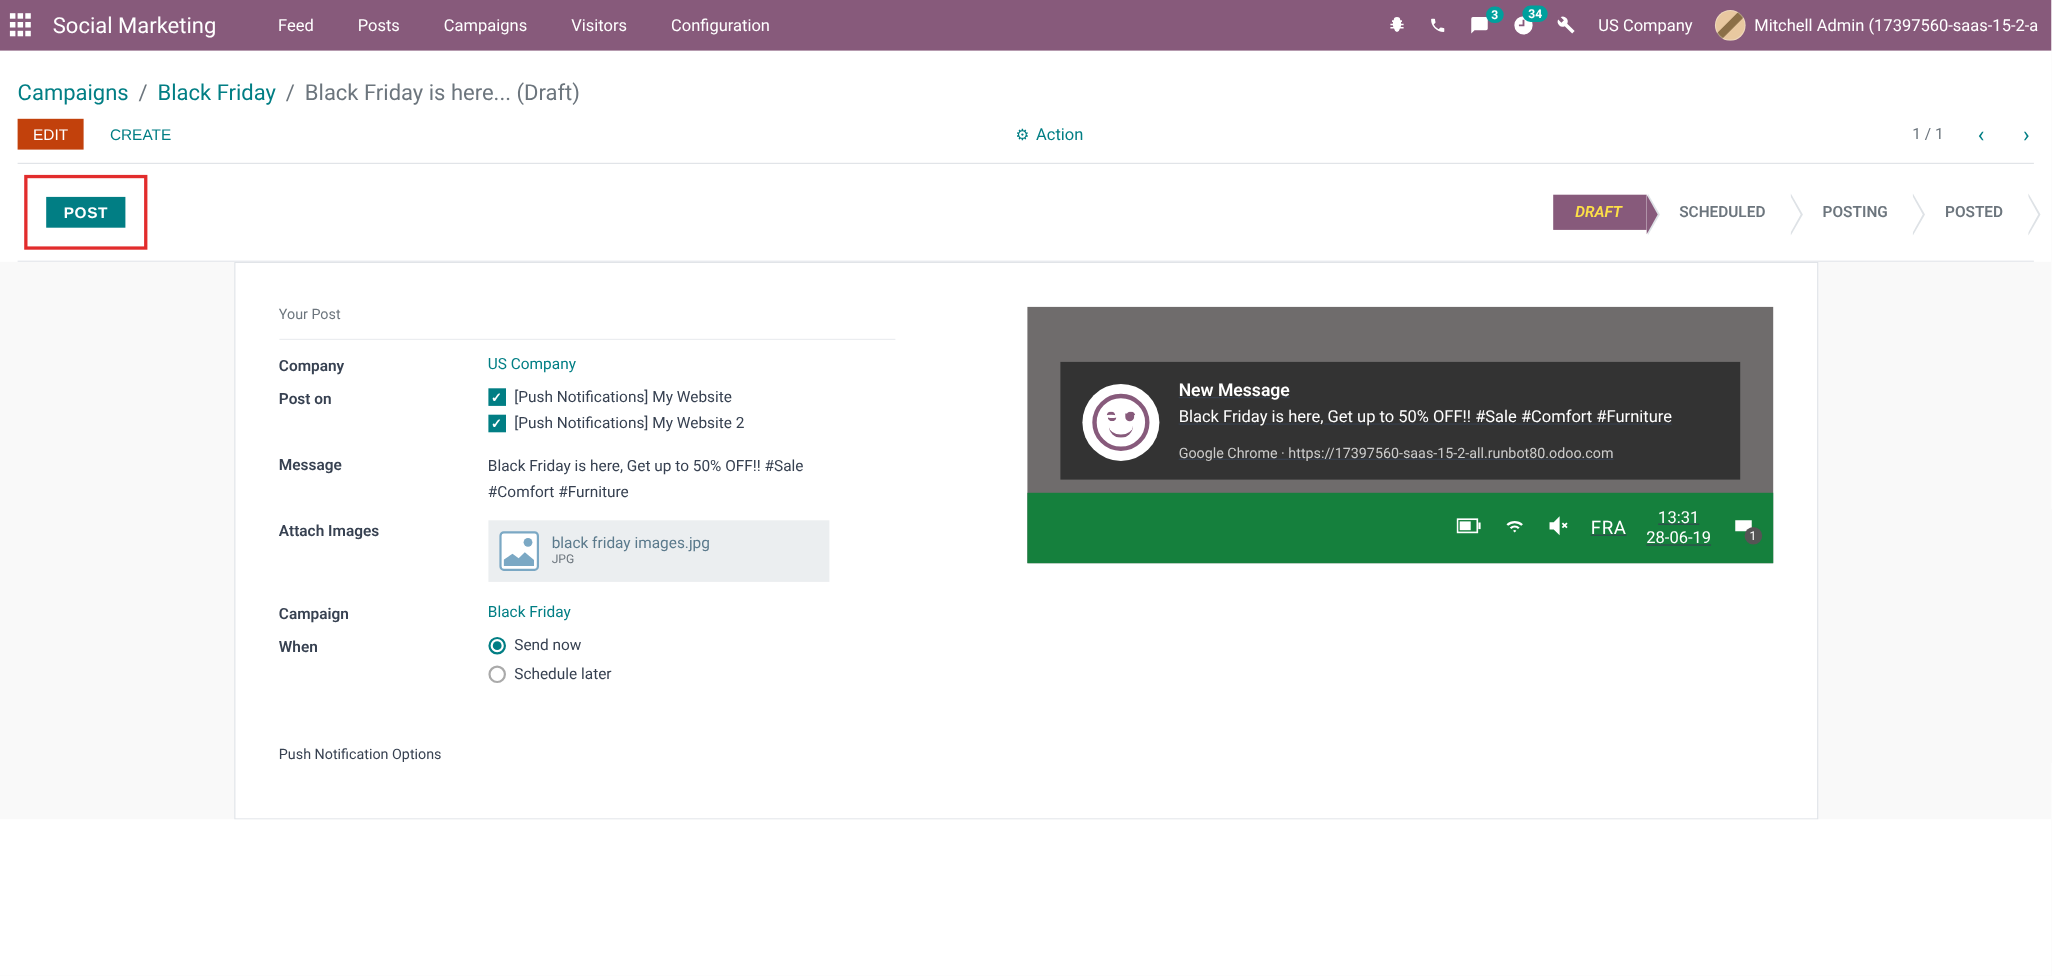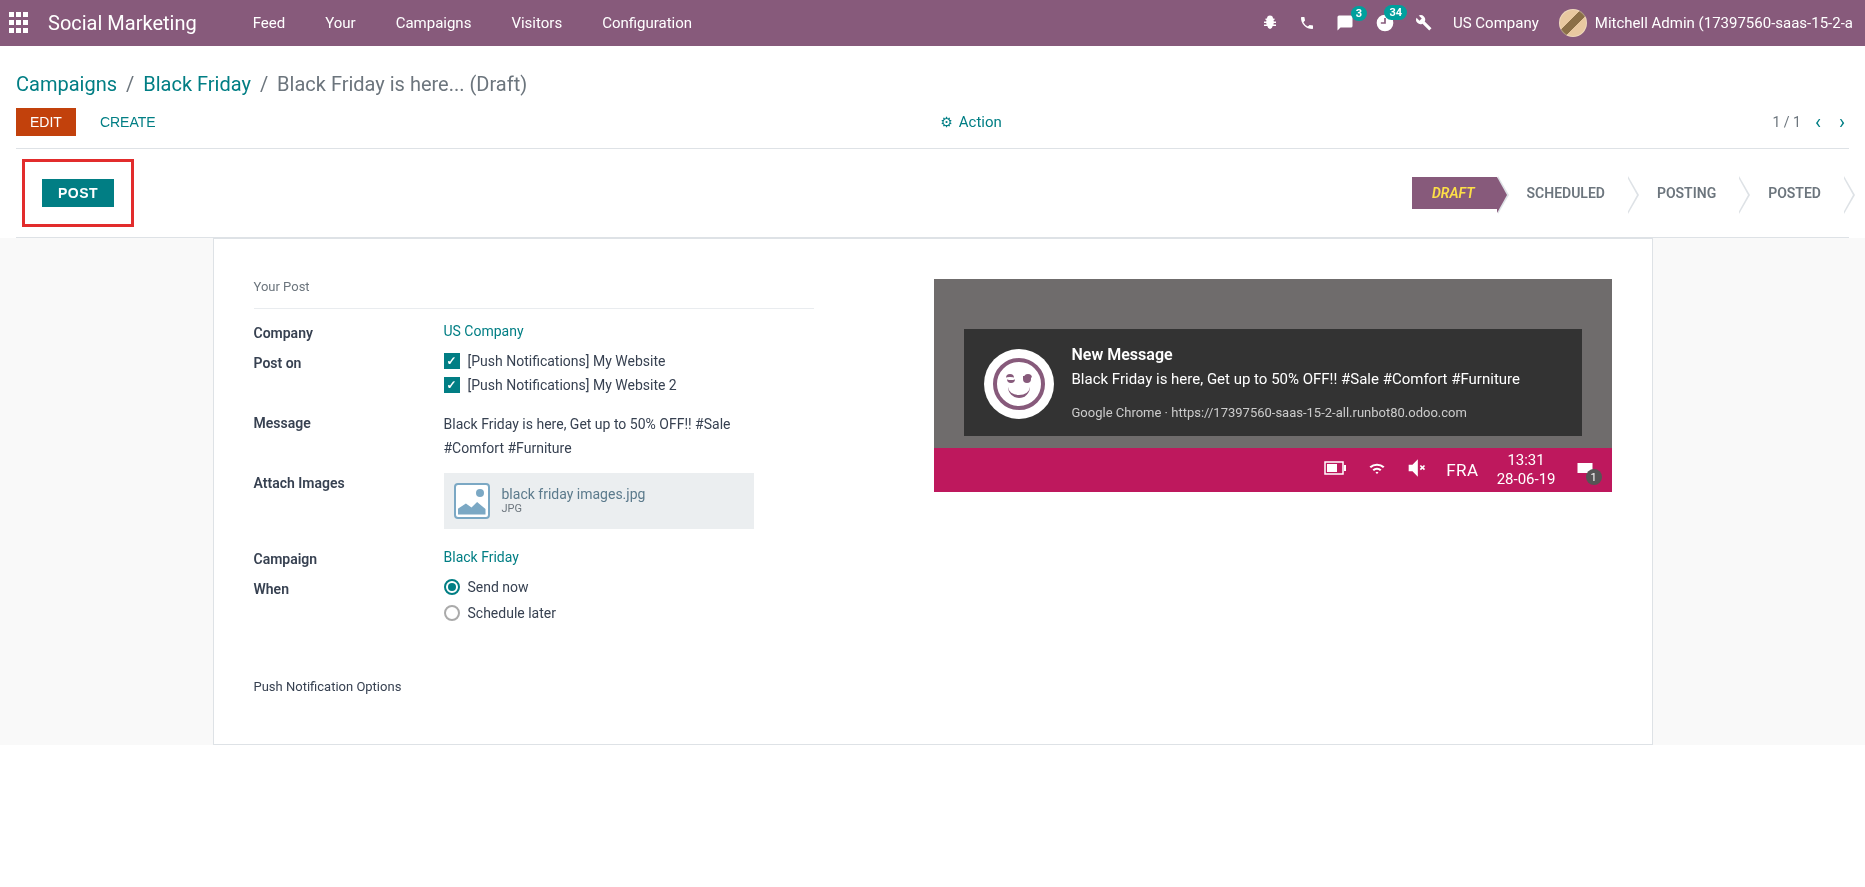--- a/index.html
+++ b/index.html
@@ -24,41 +24,41 @@
 .control-panel { padding: 10px 16px 0 16px; }
 .breadcrumb { font-size: 20px; color: #6c757d; margin-bottom: 12px; margin-top: 16px; }
 .breadcrumb a { color: #017E84; text-decoration: none; }
 .breadcrumb .sep { color: #6c757d; padding: 0 4px; }
 .cp-row { display: flex; align-items: center; }
 .btn { border: none; padding: 6px 14px; font-size: 14px; cursor: pointer; font-weight: 500; }
 .btn-primary { background: #c2410c; color: #fff; }
 .btn-secondary { background: transparent; color: #017E84; }
 .action-menu { display: inline-flex; align-items: flex-start; gap: 6px; color: #017E84; cursor: pointer; font-size: 15px; }
 .gear-icon-sm::before { content: "\2699"; font-size: 14px; }
-.pager { margin-left: auto; display: flex; align-items: center; gap: 10px; color: #6c757d; }
+.pager { margin-left: auto; display: flex; align-items: center; gap: 27px; color: #6c757d; }
 .pager-arrow { font-size: 20px; color: #017E84; cursor: pointer; padding: 0 4px; }
 
 
 .statusbar-row { border-top: 1px solid #dee2e6; border-bottom: 1px solid #dee2e6; padding: 10px 6px; margin-top: 12px; display: flex; align-items: center; }
 .post-btn-wrap { border: 3px solid #e22c2c; display: inline-block; padding: 17px; }
 .btn-post { background: #017E84; color: #fff; border: none; padding: 6px 16px; font-weight: 600; font-size: 14px; letter-spacing: .5px; }
 .status-steps { margin-left: auto; display: flex; }
 .step { position: relative; padding: 8px 22px 8px 30px; color: #6c757d; font-weight: 600; font-size: 14px; background: #fff; }
 .step::after { content: ""; position: absolute; right: -10px; top: 0; width: 0; height: 0; border-top: 18px solid transparent; border-bottom: 18px solid transparent; border-left: 10px solid #fff; z-index: 2; }
 .step::before { content: ""; position: absolute; right: -12px; top: -1px; width: 0; height: 0; border-top: 19px solid transparent; border-bottom: 19px solid transparent; border-left: 11px solid #dee2e6; z-index: 1; }
 .step.active { background: #875A7B; color: #fde047; font-style: italic; }
 .step.active::after { border-left-color: #875A7B; }
 .step:first-child { padding-left: 20px; }
 
 
 .sheet-bg { background: #f9f9f9; padding: 0; display: flex; justify-content: center; }
 .sheet { background: #fff; border: 1px solid #dee2e6; max-width: 1440px; width: calc(100% - 140px); margin: 0 0; padding: 40px 40px 50px 40px; }
 .two-col { display: flex; gap: 40px; }
 .col-left { flex: 0 0 640px; }
-.col-right { flex: 1; }
+.col-right { flex: 1; text-decoration: underline; }
 
 .section-title { color: #6c757d; font-size: 13px; font-weight: 400; margin-bottom: 14px; }
 .hr-sep { border: none; border-top: 1px solid #e9ecef; margin-bottom: 14px; width: 560px; }
 
 .form-row { display: flex; margin-bottom: 12px; }
 .form-label { width: 190px; color: #374151; font-weight: 600; font-size: 14px; padding-top: 2px; }
 .form-value { flex: 1; color: #374151; }
 .link-value { color: #017E84; }
 .checkbox-row { display: flex; align-items: center; gap: 8px; margin-bottom: 8px; }
 .checkbox { width: 16px; height: 16px; background: #017E84; display: inline-flex; align-items: center; justify-content: center; }
@@ -82,21 +82,21 @@
 .notif-card { background: #333; color: #fff; padding: 16px 20px; display: flex; gap: 18px; align-items: flex-start; }
 .notif-icon { width: 70px; height: 70px; border-radius: 50%; background: #fff; display: flex; align-items: center; justify-content: center; flex-shrink: 0; margin-top: 4px; }
 .smiley { width: 52px; height: 52px; border: 4px solid #875A7B; border-radius: 50%; position: relative; }
 .smiley::before { content: ""; position: absolute; top: 14px; left: 10px; width: 8px; height: 4px; border-bottom: 3px solid #875A7B; border-radius: 0 0 4px 4px; box-shadow: 16px 0 0 #875A7B; }
 .smiley .eye1, .smiley .eye2 { position: absolute; top: 12px; width: 8px; height: 5px; border-top: 3px solid #875A7B; border-radius: 4px 4px 0 0; }
 .smiley .eye1 { left: 9px; } .smiley .eye2 { right: 9px; }
 .smiley::after { content: ""; position: absolute; bottom: 8px; left: 11px; width: 22px; height: 11px; border-bottom: 3px solid #875A7B; border-radius: 0 0 14px 14px; }
 .notif-text .title { font-weight: 600; font-size: 16px; margin-bottom: 4px; }
 .notif-text .body { font-size: 15px; line-height: 1.55; margin-bottom: 14px; }
 .notif-text .footer { font-size: 13px; color: #ccc; }
-.taskbar { background: #be185d; color: #fff; height: 44px; display: flex; align-items: center; justify-content: flex-end; padding: 0 16px; gap: 18px; font-size: 16px; }
+.taskbar { background: #15803d; color: #fff; height: 64px; display: flex; align-items: center; justify-content: flex-end; padding: 0 16px; gap: 18px; font-size: 16px; }
 .taskbar svg { fill: #fff; }
 .tb-text { font-size: 17px; letter-spacing: .5px; }
 .tb-datetime { text-align: center; font-size: 15px; line-height: 1.3; }
 .tb-notif { position: relative; }
 .tb-notif .count { position: absolute; bottom: -3px; right: -6px; background: #555; border-radius: 50%; width: 16px; height: 16px; font-size: 11px; display: flex; align-items: center; justify-content: center; }
 </style>
 </head>
 <body>
 
 <div class="topnav">
@@ -107,21 +107,21 @@
       <span></span>
       <span></span>
       <span></span>
       <span></span>
       <span></span>
       <span></span>
   </div>
   <div class="app-title">Social Marketing</div>
   <div class="nav-menu">
     <a href="#">Feed</a>
-    <a href="#">Your</a>
+    <a href="#">Posts</a>
     <a href="#">Campaigns</a>
     <a href="#">Visitors</a>
     <a href="#">Configuration</a>
   </div>
   <div class="spacer"></div>
   <div class="systray">
     <span class="systray-item">
         <svg width="18" height="18" viewBox="0 0 24 24" fill="#fff">
           <path d="M12 2a4 4 0 0 1 4 4h2v2h-1.2a8 8 0 0 1 .2 2H20v2h-3a8 8 0 0 1-.5 2H20v2h-4.4A5 5 0 0 1 12 20a5 5 0 0 1-3.6-4H4v-2h3.5A8 8 0 0 1 7 12H4v-2h3a8 8 0 0 1 .2-2H6V6h2a4 4 0 0 1 4-4z"></path>
         </svg>

